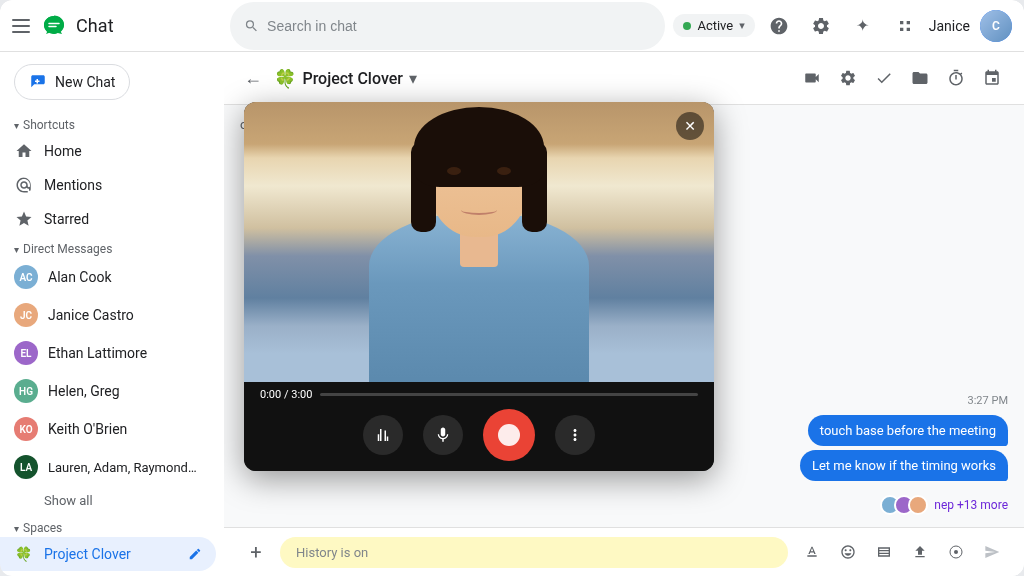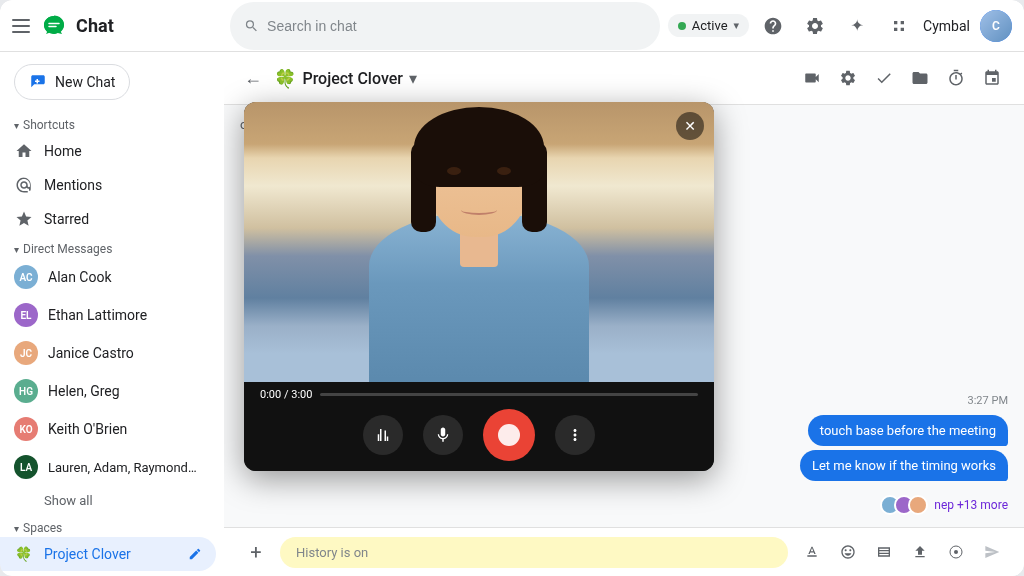--- a/index.html
+++ b/index.html
@@ -55,21 +55,21 @@
       background: #5f6368;
       border-radius: 1px;
       width: 18px;
     }
     .logo-icon {
       width: 28px;
       height: 28px;
     }
     .app-title {
       font-size: 18px;
-      font-weight: 700;
+      font-weight: 400;
       color: #202124;
       letter-spacing: 0.1px;
     }
     .search-bar {
       flex: 1;
       max-width: 500px;
       display: flex;
       align-items: center;
       background: #f1f3f4;
       border-radius: 24px;
@@ -495,21 +495,21 @@
         <svg width="20" height="20" viewBox="0 0 24 24" fill="#5f6368">
             <path d="M19.14,12.94c0.04-0.3,0.06-0.61,0.06-0.94c0-0.32-0.02-0.64-0.07-0.94l2.03-1.58c0.18-0.14,0.23-0.41,0.12-0.61 l-1.92-3.32c-0.12-0.22-0.37-0.29-0.59-0.22l-2.39,0.96c-0.5-0.38-1.03-0.7-1.62-0.94L14.4,2.81c-0.04-0.24-0.24-0.41-0.48-0.41 h-3.84c-0.24,0-0.43,0.17-0.47,0.41L9.25,5.35C8.66,5.59,8.12,5.92,7.63,6.29L5.24,5.33c-0.22-0.08-0.47,0-0.59,0.22L2.74,8.87 C2.62,9.08,2.66,9.34,2.86,9.48l2.03,1.58C4.84,11.36,4.8,11.69,4.8,12s0.02,0.64,0.07,0.94l-2.03,1.58 c-0.18,0.14-0.23,0.41-0.12,0.61l1.92,3.32c0.12,0.22,0.37,0.29,0.59,0.22l2.39-0.96c0.5,0.38,1.03,0.7,1.62,0.94l0.36,2.54 c0.05,0.24,0.24,0.41,0.48,0.41h3.84c0.24,0,0.44-0.17,0.47-0.41l0.36-2.54c0.59-0.24,1.13-0.56,1.62-0.94l2.39,0.96 c0.22,0.08,0.47,0,0.59-0.22l1.92-3.32c0.12-0.22,0.07-0.47-0.12-0.61L19.14,12.94z M12,15.6c-1.98,0-3.6-1.62-3.6-3.6 s1.62-3.6,3.6-3.6s3.6,1.62,3.6,3.6S13.98,15.6,12,15.6z"></path>
           </svg>
       </div>
       <div class="icon-btn" style="font-size:16px;">✦</div>
       <div class="icon-btn">
         <svg width="20" height="20" viewBox="0 0 24 24" fill="#5f6368">
             <path d="M6 10h4V6H6v4zm0 8h4v-4H6v4zm8-8h4V6h-4v4zm0 8h4v-4h-4v4z"></path>
           </svg>
       </div>
-      <span class="user-name" style="font-size:14px;color:#202124;margin-right:4px;">Cymbal</span>
+      <span class="user-name" style="font-size:14px;color:#202124;margin-right:4px;">Janice</span>
       <div class="user-avatar">
         <div style="width:32px;height:32px;border-radius:50%;background:linear-gradient(135deg,#a0c0e8,#6090c0);display:flex;align-items:center;justify-content:center;font-size:12px;color:white;font-weight:600;">C</div>
       </div>
     </div>
   </div>
 
   <div class="main-area">
 
     <div class="sidebar">
       <div class="new-chat-btn">
@@ -552,26 +552,26 @@
       <div class="sidebar-section-label">
         <span class="chevron">▾</span>
         <span>Direct Messages</span>
       </div>
 
       <div class="sidebar-item">
         <div class="avatar-circle" style="background:#7bafd4;">AC</div>
         <span>Alan Cook</span>
       </div>
       <div class="sidebar-item">
+        <div class="avatar-circle" style="background:#e8a87c;">JC</div>
+        <span>Janice Castro</span>
+      </div>
+      <div class="sidebar-item">
         <div class="avatar-circle" style="background:#9c67c9;">EL</div>
         <span>Ethan Lattimore</span>
-      </div>
-      <div class="sidebar-item">
-        <div class="avatar-circle" style="background:#e8a87c;">JC</div>
-        <span>Janice Castro</span>
       </div>
       <div class="sidebar-item">
         <div class="avatar-circle" style="background:#5aad8f;">HG</div>
         <span>Helen, Greg</span>
       </div>
       <div class="sidebar-item">
         <div class="avatar-circle" style="background:#e67c73;">KO</div>
         <span>Keith O'Brien</span>
       </div>
       <div class="sidebar-item">

